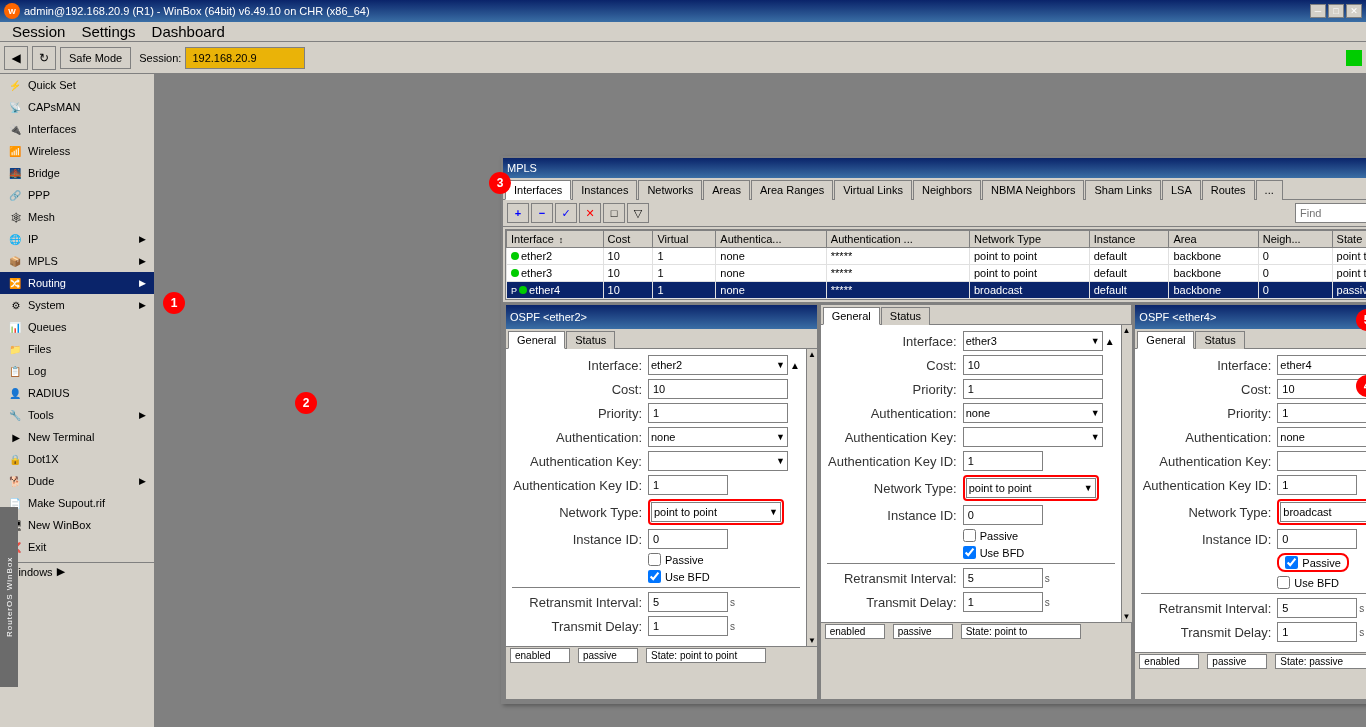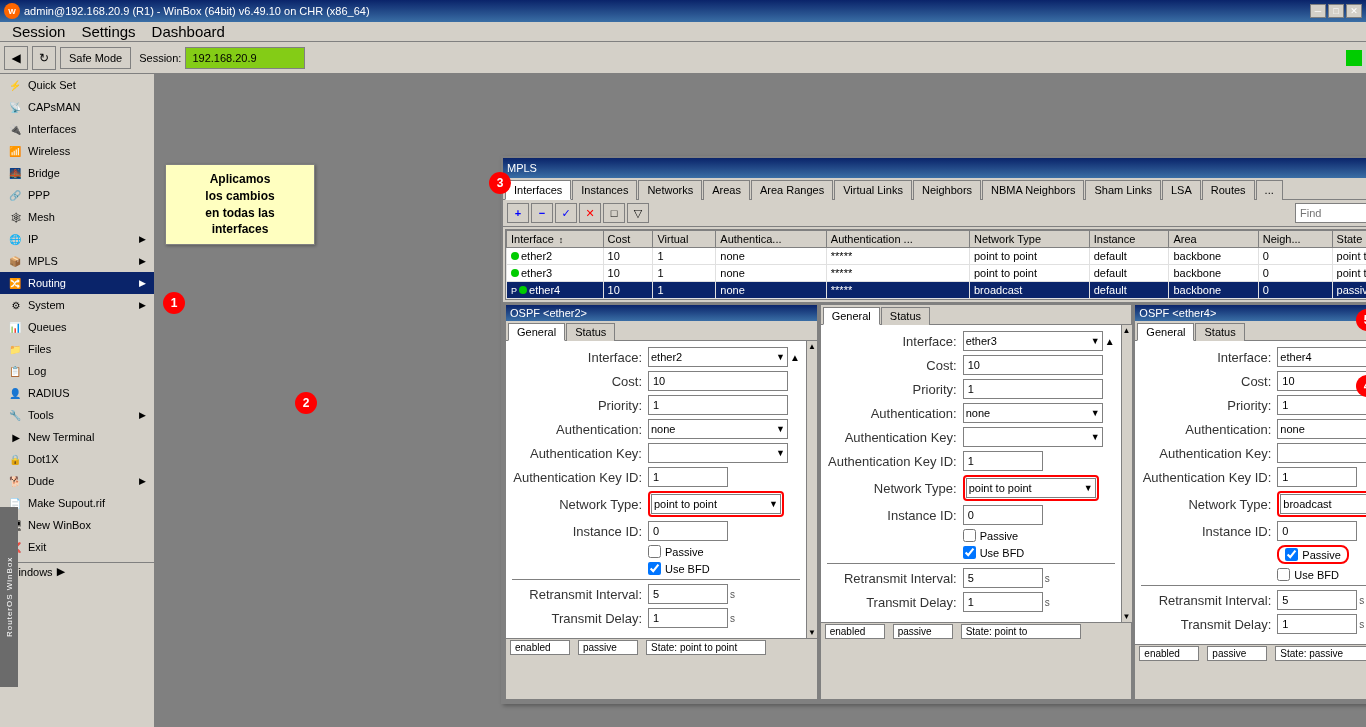--- a/index.html
+++ b/index.html
@@ -14,21 +14,21 @@
 
     
     .menu-bar { background: #d4d0c8; height: 20px; display: flex; align-items: center; padding: 0 4px; border-bottom: 1px solid #808080; }
     .menu-item { padding: 2px 8px; font-size: 15px; cursor: pointer; }
 
     
     .toolbar { background: #d4d0c8; height: 32px; display: flex; align-items: center; padding: 2px 4px; gap: 4px; border-bottom: 1px solid #808080; }
     .toolbar-btn { width: 24px; height: 24px; background: #d4d0c8; border: 1px solid #808080; display: flex; align-items: center; justify-content: center; font-size: 12px; cursor: pointer; }
     .safe-mode-btn { height: 22px; padding: 0 8px; background: #d4d0c8; border: 1px solid #808080; font-size: 11px; cursor: pointer; }
     .session-label { font-size: 11px; margin-left: 4px; }
-    .session-value { height: 22px; padding: 0 6px; background: #84cc16; border: 1px solid #808080; font-size: 11px; min-width: 120px; display: flex; align-items: center; }
+    .session-value { height: 22px; padding: 0 6px; background: #eab308; border: 1px solid #808080; font-size: 11px; min-width: 120px; display: flex; align-items: center; }
     .green-indicator { width: 16px; height: 16px; background: #00cc00; margin-left: auto; }
 
     
     .main-layout { display: flex; height: calc(727px - 74px); }
 
     
     .sidebar { width: 155px; background: #d4d0c8; border-right: 1px solid #808080; overflow-y: auto; position: relative; }
     .sidebar-item { display: flex; align-items: center; gap: 4px; padding: 3px 8px; cursor: pointer; font-size: 11px; white-space: nowrap; }
     .sidebar-item.active { background: #0a246a; color: white; }
     .sidebar-icon { width: 16px; height: 16px; display: flex; align-items: center; justify-content: center; font-size: 10px; flex-shrink: 0; }
@@ -50,21 +50,21 @@
 
     
     .ospf-table-container { background: white; border: 1px solid #808080; margin: 2px; overflow: auto; }
     .ospf-table { width: 100%; border-collapse: collapse; font-size: 11px; }
     .ospf-table th { background: #d4d0c8; border: 1px solid #808080; padding: 2px 4px; text-align: left; font-weight: normal; white-space: nowrap; }
     .ospf-table td { border: 1px solid #e0e0e0; padding: 2px 4px; white-space: nowrap; }
     .ospf-table tr.selected { background: #0a246a; color: white; }
     .row-indicator { width: 8px; height: 8px; border-radius: 50%; display: inline-block; margin-right: 2px; }
     .row-indicator.green { background: #00cc00; }
     .col-sort { font-size: 9px; margin-left: 2px; }
-    .sub-title-bar { background: linear-gradient(to bottom, #0a246a, #3a6ea5); color: white; height: 16px; display: flex; align-items: center; padding: 0 4px; font-size: 11px; }
+    .sub-title-bar { background: linear-gradient(to bottom, #0a246a, #3a6ea5); color: white; height: 24px; display: flex; align-items: center; padding: 0 4px; font-size: 11px; }
     .sub-tabs { display: flex; background: #d4d0c8; border-bottom: 1px solid #808080; padding: 2px 2px 0; gap: 1px; }
     .sub-tab { padding: 2px 8px; background: #d4d0c8; border: 1px solid #808080; border-bottom: none; font-size: 11px; cursor: pointer; margin-bottom: -1px; }
     .sub-tab.active { background: white; border-bottom: 1px solid white; }
     .form-row { display: flex; align-items: center; margin-bottom: 4px; }
     .form-label { text-align: right; width: 130px; margin-right: 6px; font-size: 13px; color: #333; white-space: nowrap; }
     .form-input { height: 20px; border: 1px solid #808080; padding: 0 4px; font-size: 11px; background: white; }
     .form-input-wide { width: 140px; }
     .form-input-narrow { width: 80px; }
     .form-dropdown { height: 20px; border: 1px solid #808080; padding: 0 2px; font-size: 11px; background: white; display: flex; align-items: center; justify-content: space-between; cursor: pointer; }
     .dropdown-arrow { font-size: 9px; margin-left: 4px; }
@@ -225,26 +225,20 @@
   <div style="flex: 1; position: relative; overflow: hidden; background: #808080;">
 
     <div class="annotation-circle" style="left: 8px; top: 218px;">
       <span>1</span>
     </div>
 
     <div class="annotation-circle" style="left: 140px; top: 318px;">
       <span>2</span>
     </div>
 
-    <div class="tooltip-box" style="left: 10px; top: 90px; width: 150px;">
-      <span style="white-space: pre-line;">Aplicamos
-los cambios
-en todas las
-interfaces</span>
-    </div>
 
     <div class="ospf-window">
 
       <div class="annotation-circle" style="left: -14px; top: 14px;">
         <span>3</span>
       </div>
 
       <div class="ospf-title-bar">
         <span>MPLS</span>
 

